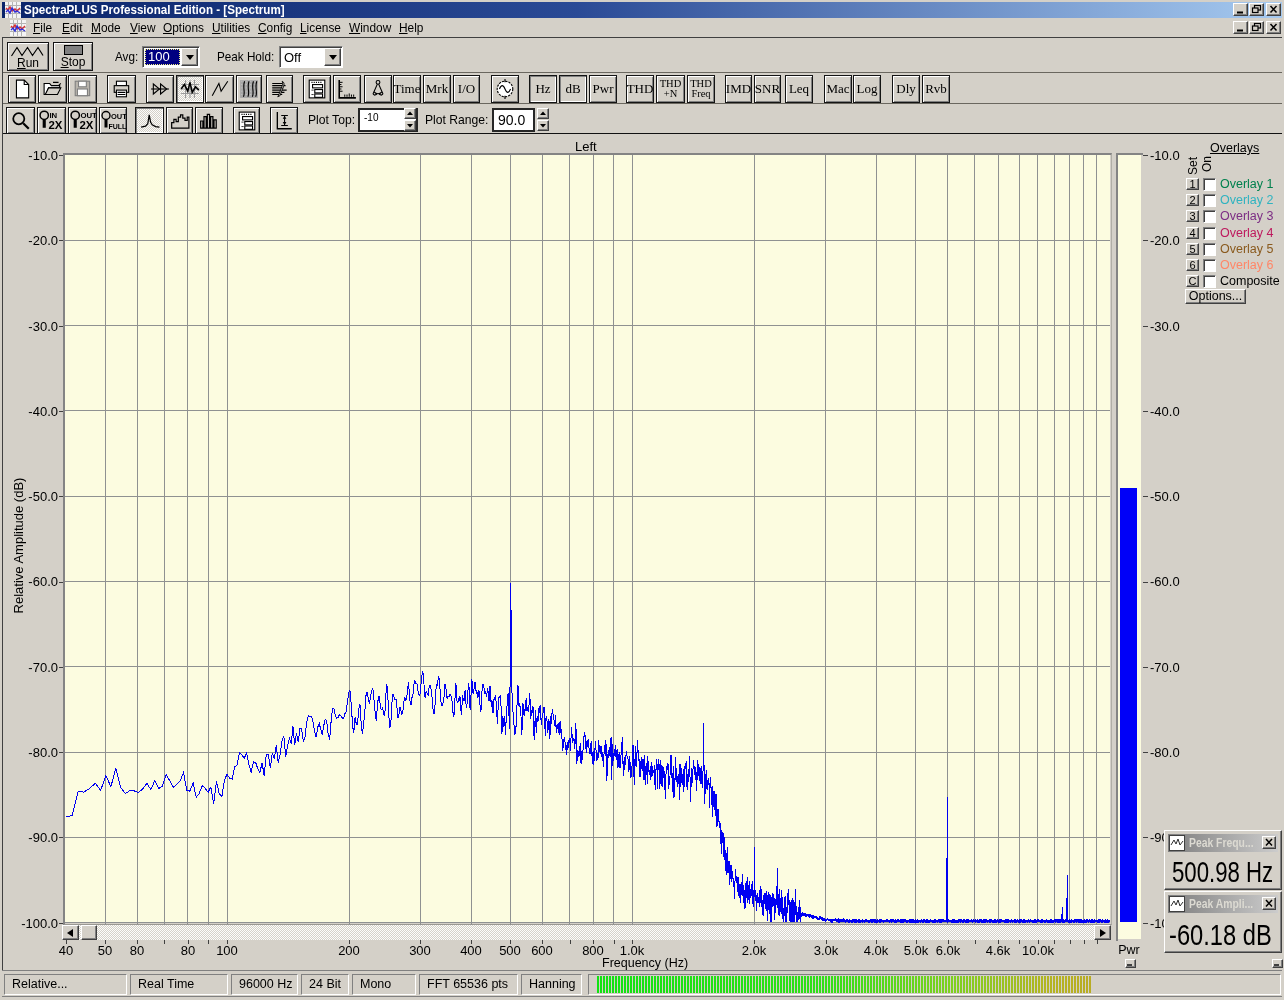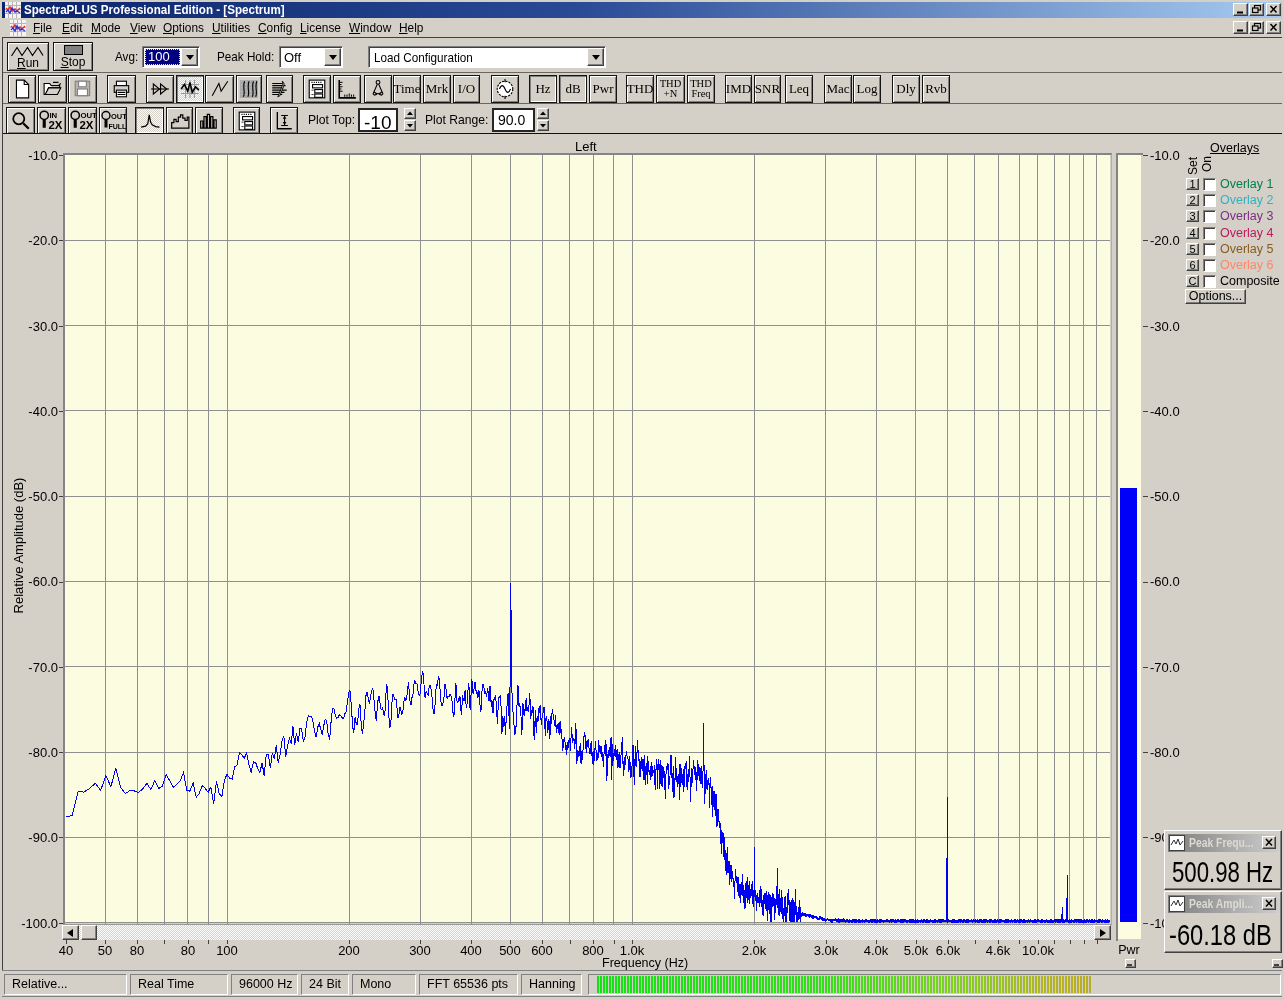--- a/index.html
+++ b/index.html
@@ -114,24 +114,20 @@
   <span class="abs lbl" style="left:113px;top:11px;font-size:13px">Avg:</span>
   <div class="combo" style="left:140px;top:8px;width:58px;height:22px">
     <div class="abs" style="left:2px;top:2px;right:19px;bottom:2px;background:#000080;color:#fff;font-size:13px;line-height:16px;padding-left:3px;outline:1px dotted #f0f080;outline-offset:-1px">100</div>
     <div class="darr"></div>
   </div>
   <span class="abs lbl" style="left:215px;top:11px;font-size:13px">Peak Hold:</span>
   <div class="combo" style="left:277px;top:8px;width:64px;height:22px">
     <div class="abs" style="left:4px;top:3px;font-size:13px">Off</div>
     <div class="darr"></div>
   </div>
-  <div class="combo" style="left:366px;top:8px;width:238px;height:22px">
-    <div class="abs lbl" style="left:5px;top:3px;font-size:13px">Load Configuration</div>
-    <div class="darr"></div>
-  </div>
 </div>
 
 <div class="abs" style="left:2px;top:73px;width:1280px;height:31px;background:#d4d0c8;border-bottom:1px solid #6a675f">
     <div class="tb" style="left:6px;top:2px;width:28px;height:28px">
       <svg viewBox="0 0 18 18" width="20" height="20">
         <path d="M4 1h7l4 4v12H4z" fill="#fff" stroke="#000"></path>
         <path d="M11 1v4h4" fill="none" stroke="#000"></path>
       </svg>
     </div>
     <div class="tb" style="left:36px;top:2px;width:29px;height:28px">
@@ -292,21 +288,21 @@
       </svg>
     </div>
     <div class="tb" style="left:268px;top:3px;width:28px;height:27px">
       <svg viewBox="0 0 18 18" width="20" height="20">
         <path d="M3 1v15h13" stroke="#000" stroke-width="1.2" fill="none"></path>
         <path d="M9.5 4v9M6.5 4h6M6.5 13h6" stroke="#000" fill="none"></path>
         <path d="M9.5 4.5L7.8 7h3.4zM9.5 12.5L7.8 10h3.4z" fill="#000"></path>
       </svg>
     </div>
   <span class="abs lbl" style="left:306px;top:8px;font-size:13.5px">Plot Top:</span>
-  <div class="abs" style="left:356px;top:4px;width:40px;height:24px;background:#fff;border:2px solid #262626;font-size:19px;padding:2px 0 8px 4px">-10</div>
+  <div class="abs" style="left:356px;top:4px;width:60px;height:24px;background:#fff;border:2px solid #262626;font-size:10px;padding:2px 0 8px 4px">-10</div>
   <div class="abs" style="left:402px;top:4px;width:12px;height:24px">
     <div class="raised abs" style="left:0;top:0;width:12px;height:11px">
         <svg width="10" height="9">
           <path d="M5 2.5L8 6H2z" fill="#000"></path>
         </svg>
       </div>
     <div class="raised abs" style="left:0;top:12px;width:12px;height:11px">
         <svg width="10" height="9">
           <path d="M2 3h6L5 6.5z" fill="#000"></path>
         </svg>

